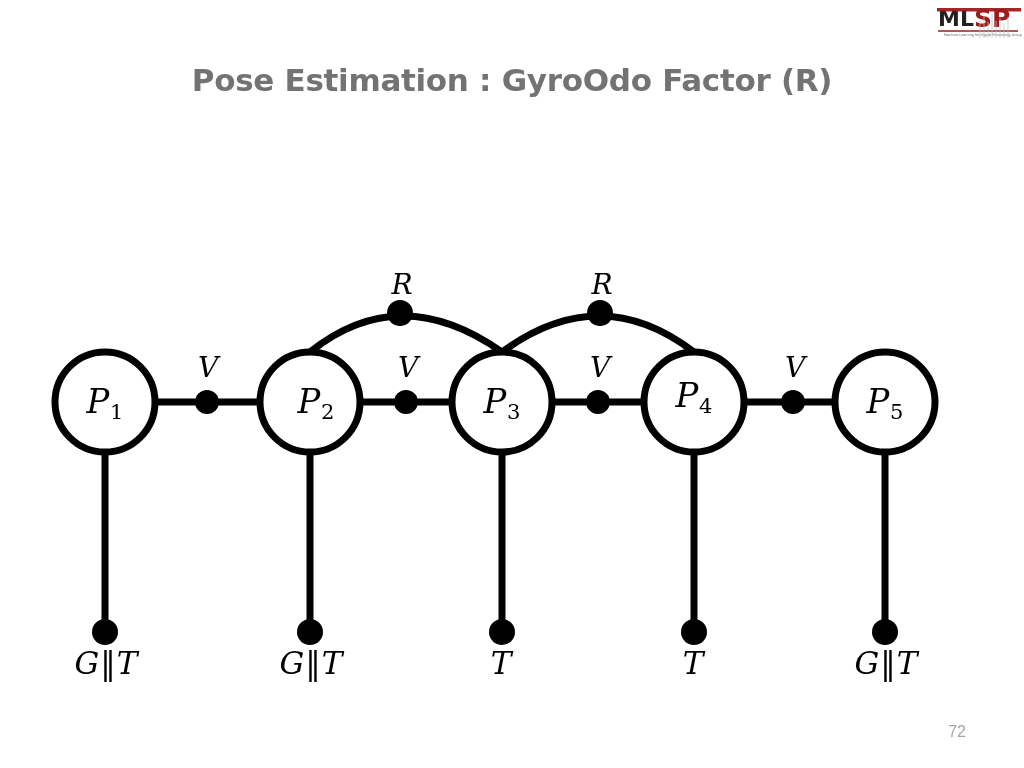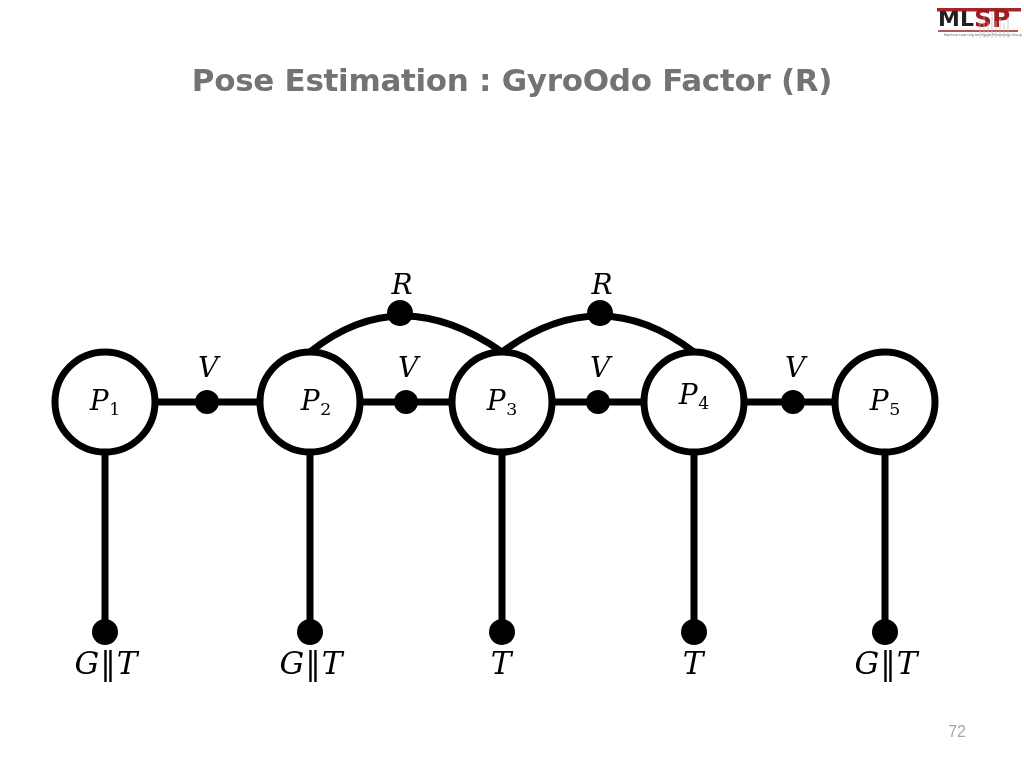--- a/index.html
+++ b/index.html
@@ -51,21 +51,21 @@
   
   .mlabel {
     position: absolute;
     font-family: "DejaVu Serif", "Liberation Serif", serif;
     font-style: italic;
     color: #000000;
     white-space: nowrap;
     line-height: 1;
   }
   .node-label {
-    font-size: 28px;
+    font-size: 34px;
     transform: translate(-50%, -50%);
   }
   .node-label sub {
     font-size: 0.62em;
     font-style: normal;
     vertical-align: -0.28em;
     margin-left: 0.5px;
   }
   .edge-label {
     font-size: 28px;

